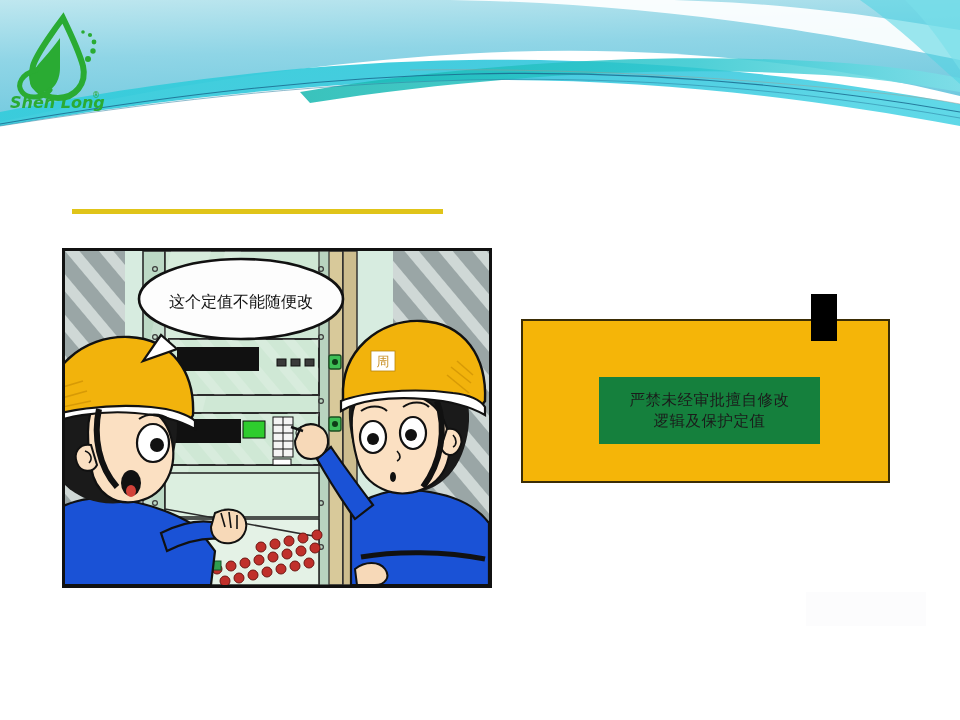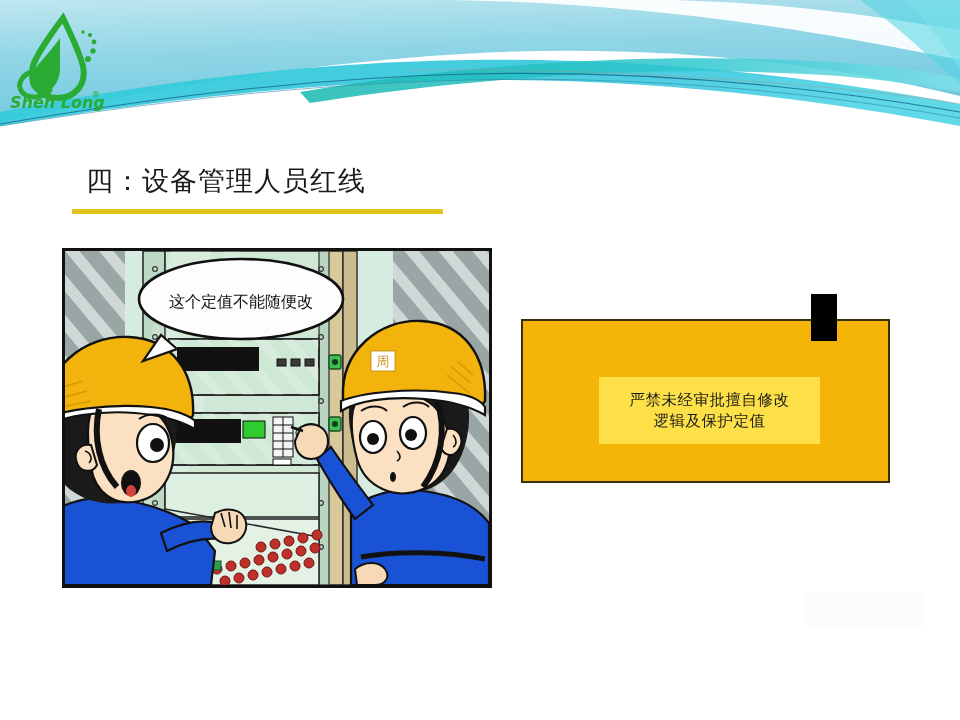--- a/index.html
+++ b/index.html
@@ -77,21 +77,21 @@
   #callout-tab {
     position: absolute;
     left: 811px; top: 294px;
     width: 26px; height: 47px;
     background: #000000;
   }
   #callout-inner {
     position: absolute;
     left: 599px; top: 377px;
     width: 221px; height: 67px;
-    background: #fde047;
+    background: #15803d;
     display: flex;
     align-items: center;
     justify-content: center;
     text-align: center;
   }
   #callout-text {
     font-size: 15.5px;
     line-height: 1.32;
     color: #1b1b1b;
     font-family: "DejaVu Sans", "Liberation Sans", sans-serif;
@@ -172,21 +172,20 @@
         <circle cx="88" cy="30" r="2.4"></circle>
         <circle cx="87" cy="39" r="2.7"></circle>
         <circle cx="82" cy="47" r="3.0"></circle>
       </g>
 
       <text x="4" y="96" font-family="DejaVu Sans, Liberation Sans, sans-serif" font-size="16" font-weight="bold" font-style="italic" fill="#2aab33">Shen Long</text>
       <text x="86" y="86" font-family="DejaVu Sans, Liberation Sans, sans-serif" font-size="8" fill="#2aab33">®</text>
     </svg>
   </div>
 
-  <div id="title">四：设备管理人员红线</div>
   <div id="title-rule"></div>
 
   <div id="cartoon">
     <svg width="424" height="334" viewBox="0 0 424 334" xmlns="http://www.w3.org/2000/svg">
       <defs>
         <clipPath id="panelClip">
             <rect x="0" y="0" width="424" height="334"></rect>
           </clipPath>
         <pattern id="diagStripe" width="22" height="22" patternUnits="userSpaceOnUse" patternTransform="rotate(-40)">
           <rect width="22" height="22" fill="#ffffff" opacity="0"></rect>

